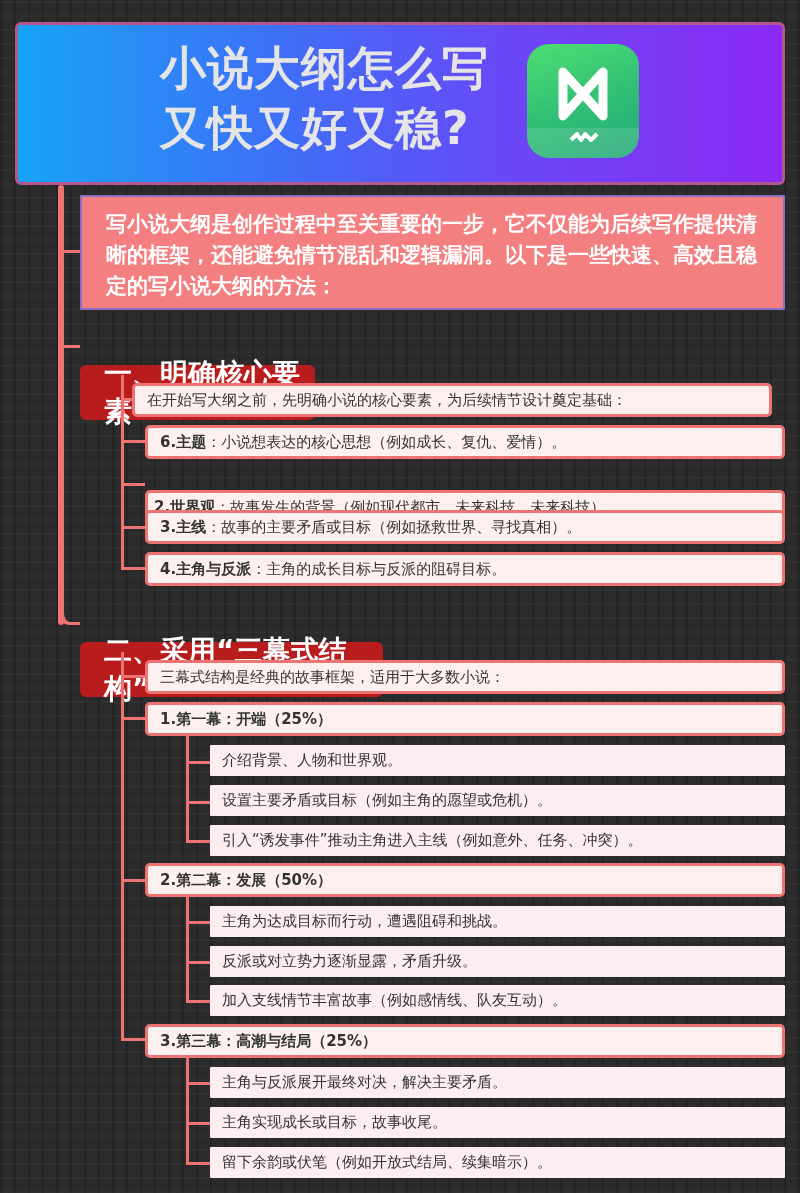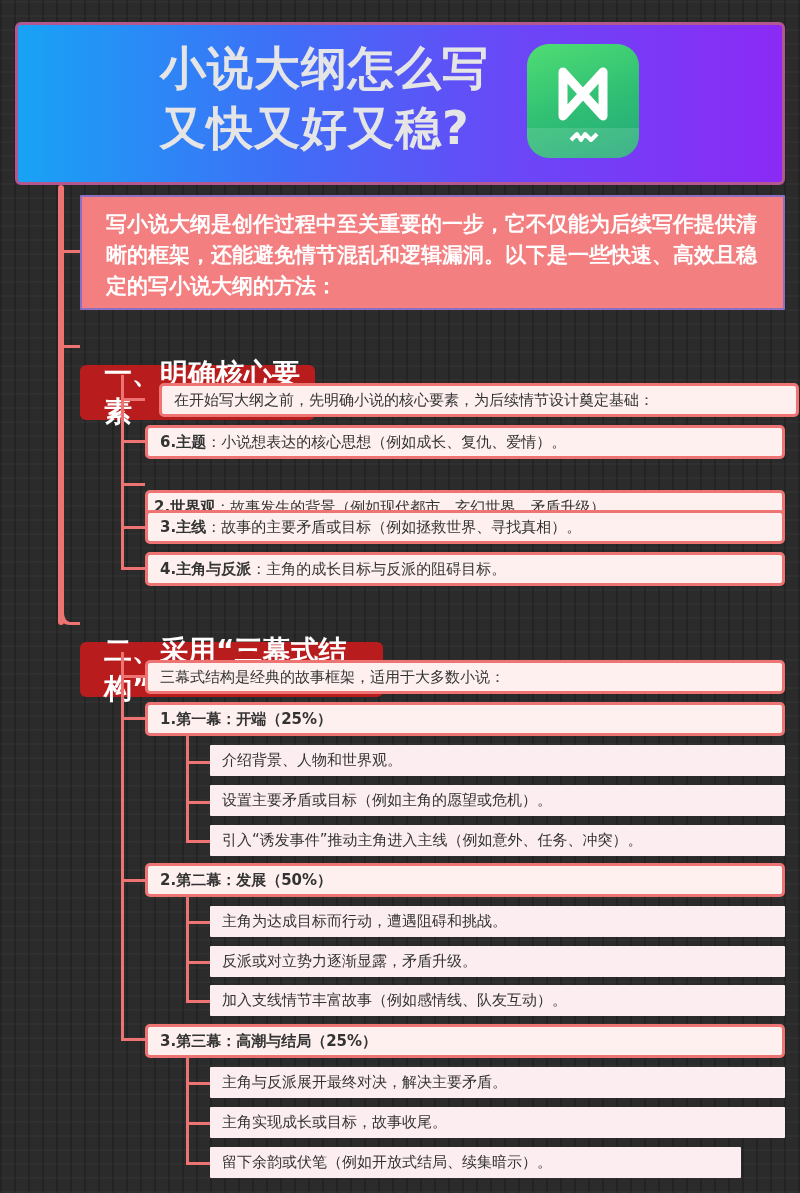--- a/index.html
+++ b/index.html
@@ -76,30 +76,30 @@
 <div class="abs sec" style="left:80px;top:320px;width:235px;height:55px;">
   <span>一、明确核心要素</span>
 </div>
 <div class="abs line" style="left:121px;top:375px;width:3px;height:194px;"></div>
 <div class="abs line" style="left:121px;top:398px;width:24px;height:3px;"></div>
 <div class="abs line" style="left:121px;top:440px;width:24px;height:3px;"></div>
 <div class="abs line" style="left:121px;top:483px;width:24px;height:3px;"></div>
 <div class="abs line" style="left:121px;top:526px;width:24px;height:3px;"></div>
 <div class="abs line" style="left:121px;top:567px;width:24px;height:3px;"></div>
 
-<div class="abs row" style="left:159px;top:383px;width:640px;height:34px;">
+<div class="abs row" style="left:132px;top:383px;width:640px;height:34px;">
   <span>在开始写大纲之前，先明确小说的核心要素，为后续情节设计奠定基础：</span>
 </div>
 <div class="abs row" style="left:145px;top:425px;width:640px;height:34px;">
   <b>6.主题</b>
     <span>：小说想表达的核心思想（例如成长、复仇、爱情）。</span>
 </div>
 <div class="abs row" style="left:145px;top:490px;width:640px;height:34px;padding-left:6px;">
   <b>2.世界观</b>
-    <span>：故事发生的背景（例如现代都市、玄幻世界、矛盾升级）。</span>
+    <span>：故事发生的背景（例如现代都市、未来科技、未来科技）。</span>
 </div>
 <div class="abs row" style="left:145px;top:510px;width:640px;height:34px;">
   <b>3.主线</b>
     <span>：故事的主要矛盾或目标（例如拯救世界、寻找真相）。</span>
 </div>
 <div class="abs row" style="left:145px;top:552px;width:640px;height:34px;">
   <b>4.主角与反派</b>
     <span>：主角的成长目标与反派的阻碍目标。</span>
 </div>
 
@@ -156,15 +156,15 @@
 <div class="abs line" style="left:186px;top:1058px;width:3px;height:106px;"></div>
 <div class="abs line" style="left:186px;top:1082px;width:24px;height:3px;"></div>
 <div class="abs line" style="left:186px;top:1122px;width:24px;height:3px;"></div>
 <div class="abs line" style="left:186px;top:1162px;width:24px;height:3px;"></div>
 <div class="abs leaf" style="left:210px;top:1067px;width:575px;height:31px;">
   <span>主角与反派展开最终对决，解决主要矛盾。</span>
 </div>
 <div class="abs leaf" style="left:210px;top:1107px;width:575px;height:31px;">
   <span>主角实现成长或目标，故事收尾。</span>
 </div>
-<div class="abs leaf" style="left:210px;top:1147px;width:531px;height:31px;">
+<div class="abs leaf" style="left:210px;top:1147px;width:575px;height:31px;">
   <span>留下余韵或伏笔（例如开放式结局、续集暗示）。</span>
 </div>
 
 </body></html>

